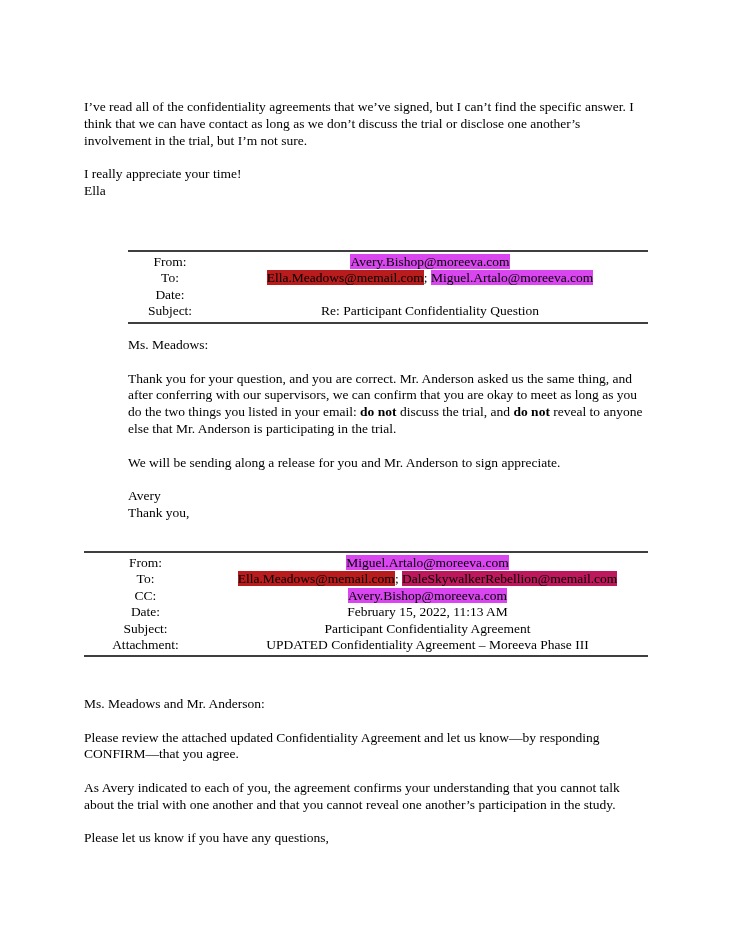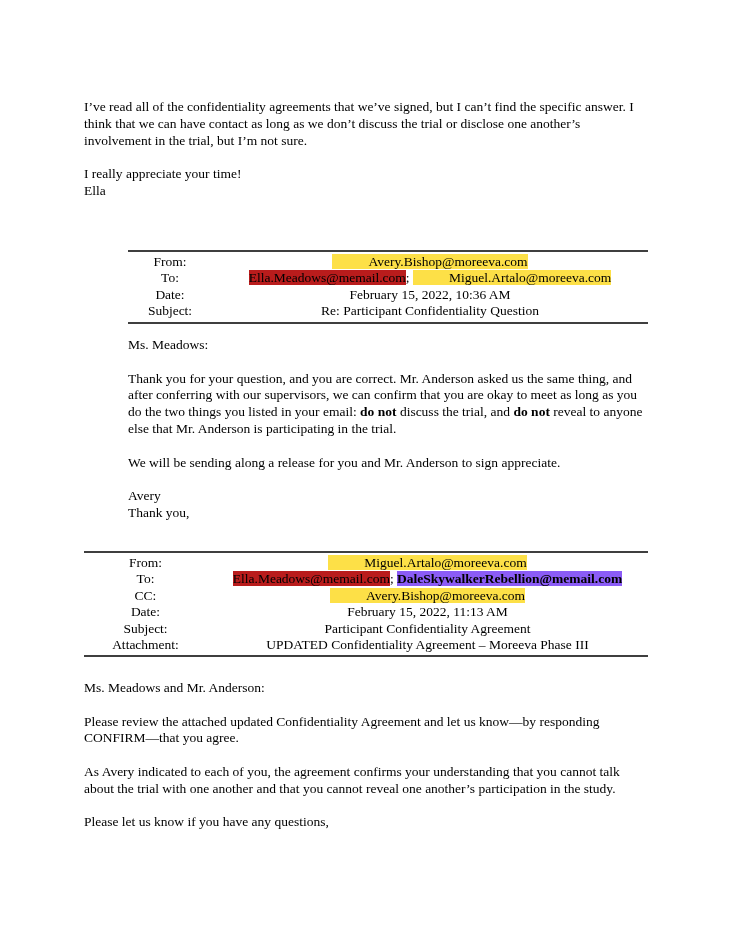--- a/index.html
+++ b/index.html
@@ -28,27 +28,27 @@
     padding: 2px 0 2px 0;
     text-align: center;
   }
   #hdr1 { top: 250px; left: 128px; width: 520px; }
   #hdr2 { top: 551px; left: 84px; width: 564px; }
   .hdr-row { display: flex; line-height: 16.4px; }
   #hdr1 .hdr-label { width: 84px; flex: 0 0 84px; }
   #hdr2 .hdr-label { width: 123px; flex: 0 0 123px; }
   .hdr-value { flex: 1; white-space: nowrap; }
 
-  .hl-yellow { background: #fde047; padding-left: 36px; }
+  .hl-yellow { background: #d946ef; }
   .hl-cyan   { background: #b91c1c; }
-  .hl-gray   { background: #8b5cf6; font-weight: bold; }
+  .hl-gray   { background: #be185d; }
 
   
   #email1-body { top: 337px; left: 128px; width: 522px; }
-  #email2-body { top: 680px; left: 84px; width: 566px; }
+  #email2-body { top: 696px; left: 84px; width: 566px; }
 
   b { font-weight: bold; }
 </style>
 </head>
 <body>
 
 <div class="page">
 
   <div class="block" id="intro">
     <div class="para">I’ve read all of the confidentiality agreements that we’ve signed, but I can’t find the specific answer. I think that we can have contact as long as we don’t discuss the trial or disclose one another’s involvement in the trial, but I’m not sure.</div>
@@ -62,21 +62,20 @@
     <div class="hdr-row">
       <span class="hdr-label">From:</span>
       <span class="hdr-value"><span class="hl-yellow">Avery.Bishop@moreeva.com</span></span>
     </div>
     <div class="hdr-row">
       <span class="hdr-label">To:</span>
       <span class="hdr-value"><span class="hl-cyan">Ella.Meadows@memail.com</span><span>; </span><span class="hl-yellow">Miguel.Artalo@moreeva.com</span></span>
     </div>
     <div class="hdr-row">
       <span class="hdr-label">Date:</span>
-      <span class="hdr-value">February 15, 2022, 10:36 AM</span>
     </div>
     <div class="hdr-row">
       <span class="hdr-label">Subject:</span>
       <span class="hdr-value">Re: Participant Confidentiality Question</span>
     </div>
   </div>
 
   <div class="block" id="email1-body">
     <div class="para">Ms. Meadows:</div>
     <div class="para"><span>Thank you for your question, and you are correct. Mr. Anderson asked us the same thing, and after conferring with our supervisors, we can confirm that you are okay to meet as long as you do the two things you listed in your email: </span><b>do not</b><span> discuss the trial, and </span><b>do not</b><span> reveal to anyone else that Mr. Anderson is participating in the trial.</span></div>

